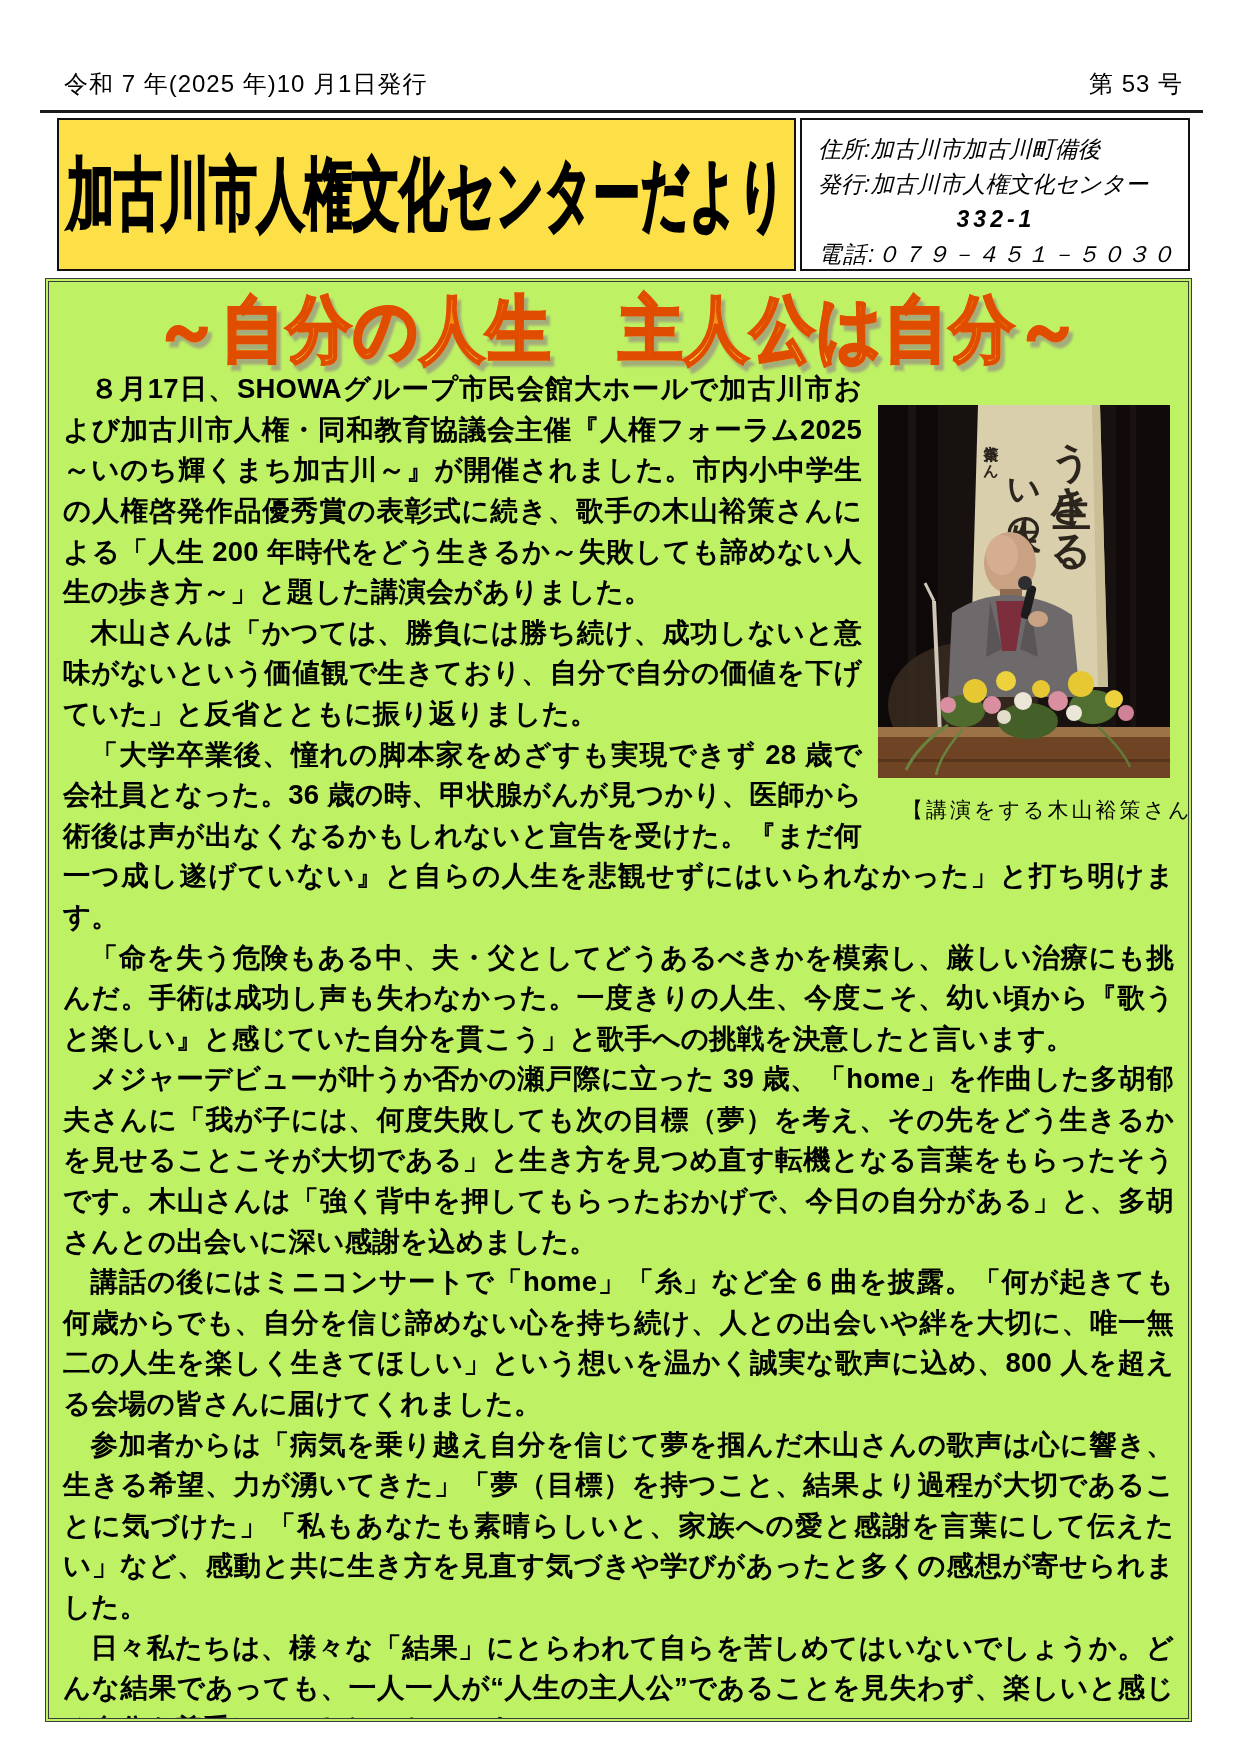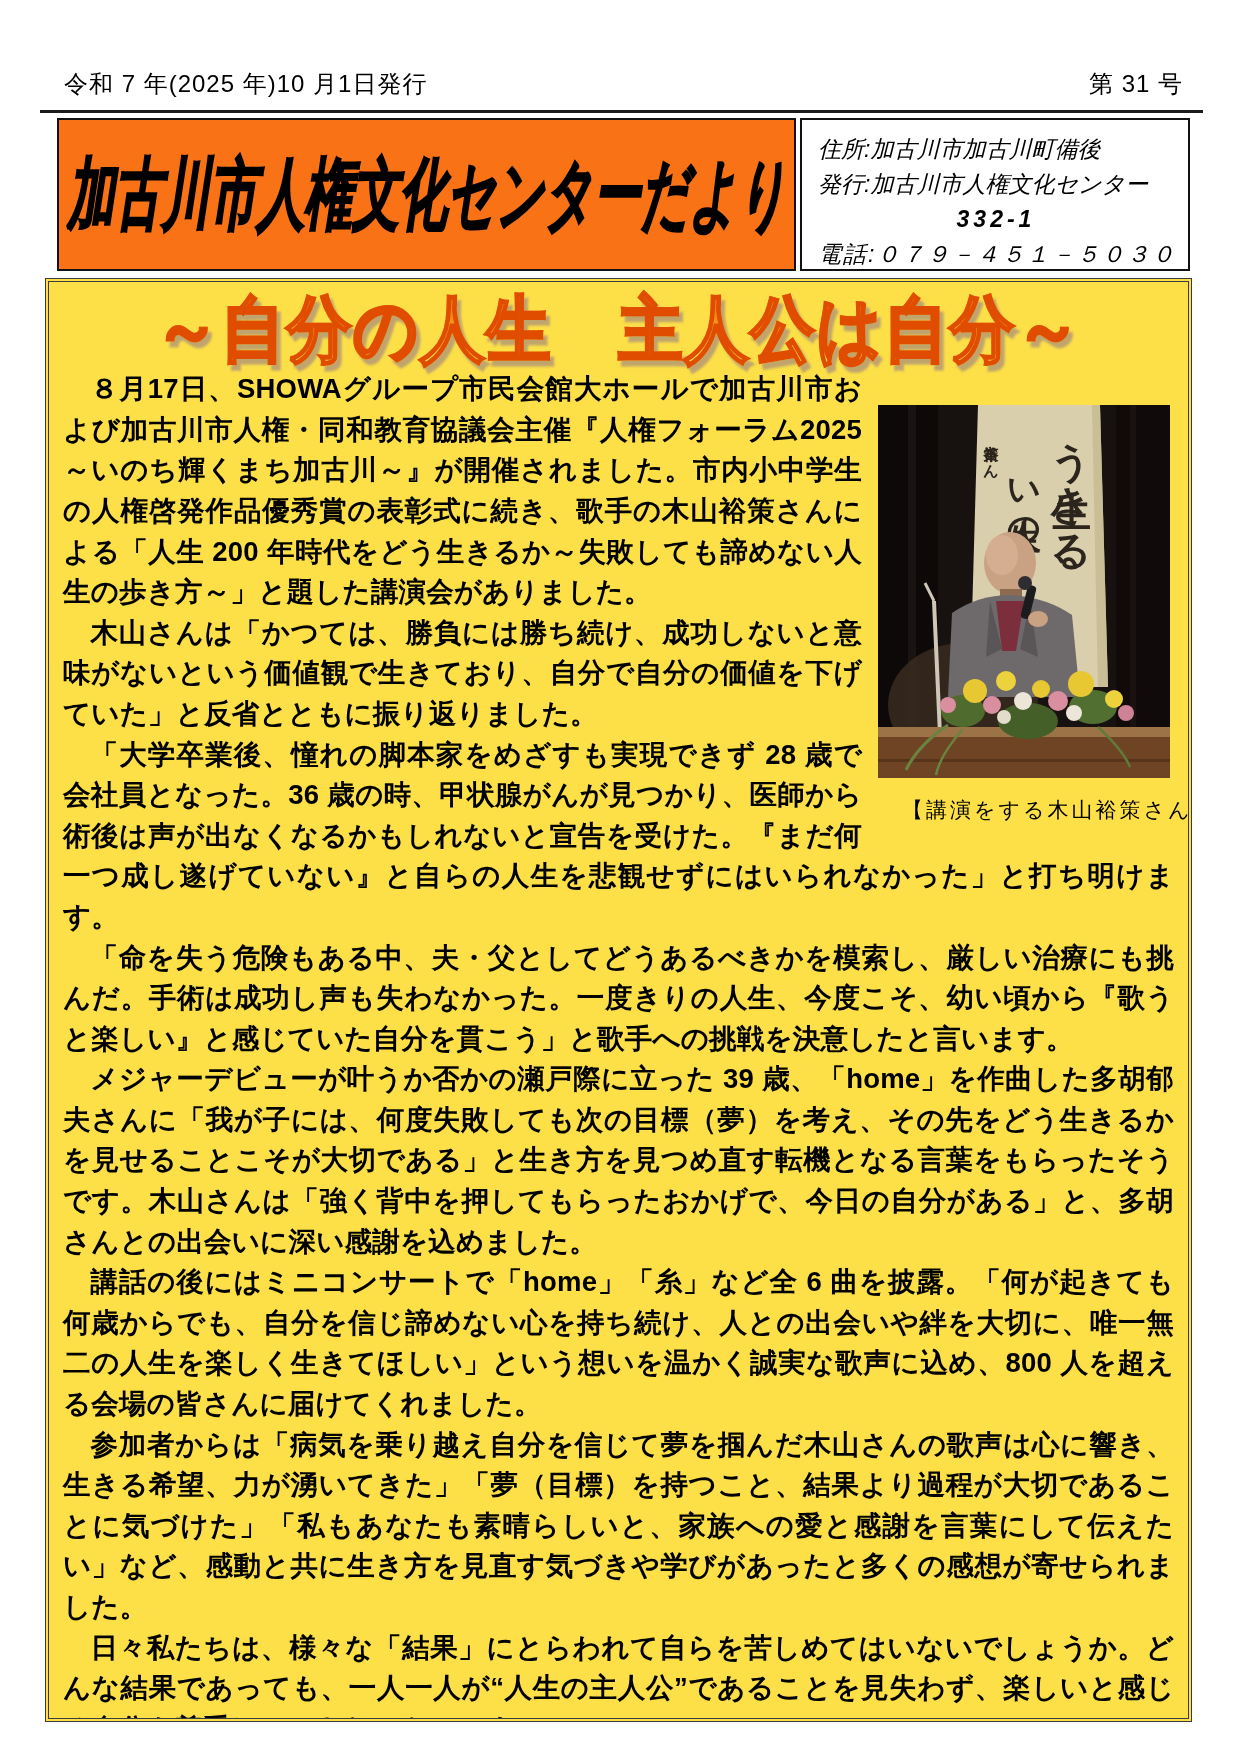--- a/index.html
+++ b/index.html
@@ -22,21 +22,21 @@
     border-top: 3px solid #1b1b1b;
   }
   
   .header-band {
     display: flex; align-items: stretch;
     margin: 5px 51px 0 57px; height: 153px;
   }
   .title-box {
     flex: 1; border: 2px solid #111;
     display: flex; align-items: center; justify-content: center;
-    overflow: hidden; background: #f97316; font-style: italic;
+    overflow: hidden; background: #fde047;
   }
   .title-box .big-title {
     display: inline-block; white-space: nowrap;
     font-size: 66px; font-weight: 900;
     -webkit-text-stroke: 2px #000;
     transform: scale(0.72, 1.18);
     letter-spacing: 0px;
   }
   .pub-box {
     width: 390px; border: 2px solid #111; margin-left: 4px;
@@ -47,21 +47,21 @@
   }
   .pub-box .centered { text-align: center; letter-spacing: 4px; font-weight: bold; }
   .pub-box .spaced { letter-spacing: 2px; }
   
   .main-box {
     margin: 7px 49px 0 45px;
     height: 1444px;
     border: 4px double #3c3c3c;
     padding: 8px 14px 0 14px;
     overflow: hidden;
-    background: #fde047;
+    background: #bef264;
   }
   .headline {
     text-align: center;
     margin: 2px 0 10px 0;
     line-height: 1.05;
   }
   .wordart {
     display: inline-block;
     font-size: 64px; font-weight: 900; letter-spacing: 2px;
     white-space: nowrap;
@@ -104,21 +104,21 @@
     writing-mode: vertical-rl;
     text-orientation: upright;
     fill: #2b251d;
   }
 </style>
 </head>
 <body>
 
 <div class="masthead">
   <span>令和 7 年(2025 年)10 月1日発行</span>
-  <span>第 31 号</span>
+  <span>第 53 号</span>
 </div>
 <div class="rule"></div>
 
 <div class="header-band">
   <div class="title-box">
     <span class="big-title">加古川市人権文化センターだより</span>
   </div>
   <div class="pub-box">
     <div>住所:加古川市加古川町備後</div>
     <div>発行:加古川市人権文化センター</div>

